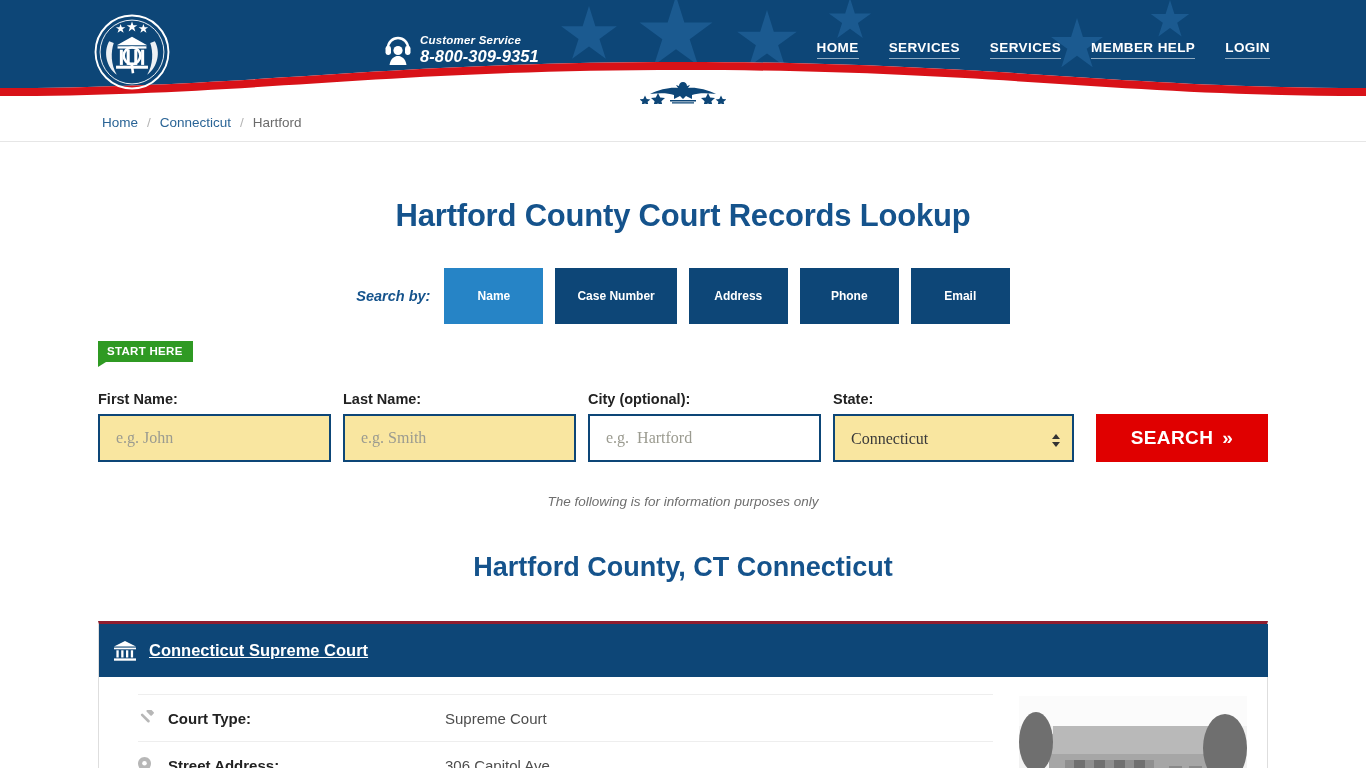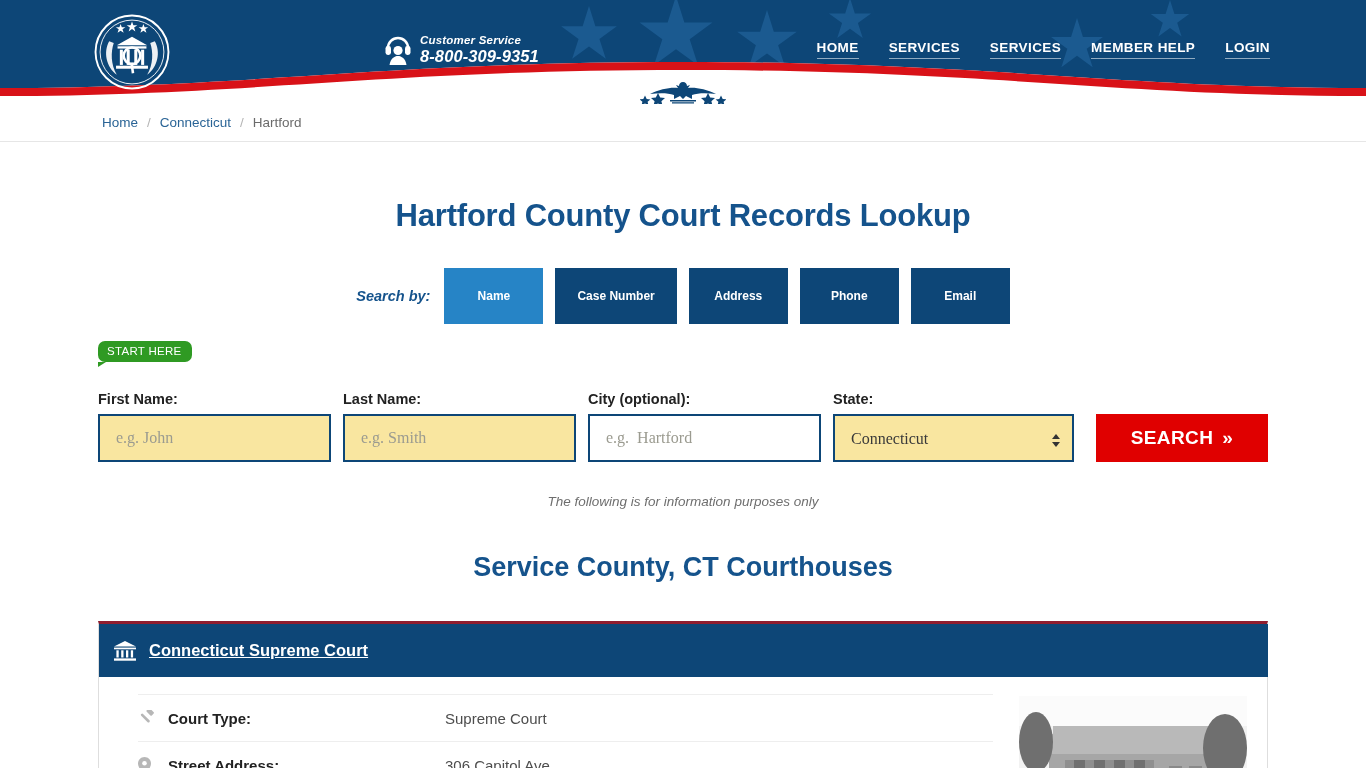--- a/index.html
+++ b/index.html
@@ -136,25 +136,24 @@
     font-family: inherit;
   }
   .tab.active { background: #2684c6; }
 
   
   .form-area { position: relative; width: 1170px; margin: 0 auto; margin-top: 17px; }
   .start-here {
     position: absolute; left: 0; top: 0;
     background: #2f9a23;
     color: #ffffff;
-    font-size: 11.5px; font-weight: normal;
+    font-size: 11.5px; font-weight: bold;
     letter-spacing: .3px;
     padding: 4px 10px 4px 9px;
     line-height: 1.15;
-    border-radius: 7px;
   }
   .start-here::after {
     content: ""; position: absolute;
     left: 0; top: 100%;
     border-left: 8px solid #2f9a23;
     border-bottom: 5px solid transparent;
   }
   .fields {
     display: flex; align-items: flex-end; gap: 0;
     padding-top: 25px;
@@ -420,21 +419,21 @@
 
       <button class="search-btn">
         <span>SEARCH</span>
         <span>»</span>
       </button>
     </div>
   </div>
 
   <div class="disclaimer">The following is for information purposes only</div>
 
-  <h2 class="h2">Service County, CT Courthouses</h2>
+  <h2 class="h2">Hartford County, CT Connecticut</h2>
 
   <div class="card">
     <div class="card-head">
       <svg class="bank-icon" width="22" height="20" viewBox="0 0 22 20">
         <g fill="#ffffff">
           <polygon points="11,0 22,5.5 0,5.5"></polygon>
           <rect x="0" y="6.6" width="22" height="1.7"></rect>
           <rect x="2.4" y="9.3" width="2.3" height="7.2"></rect>
           <rect x="7.2" y="9.3" width="2.3" height="7.2"></rect>
           <rect x="12" y="9.3" width="2.3" height="7.2"></rect>

